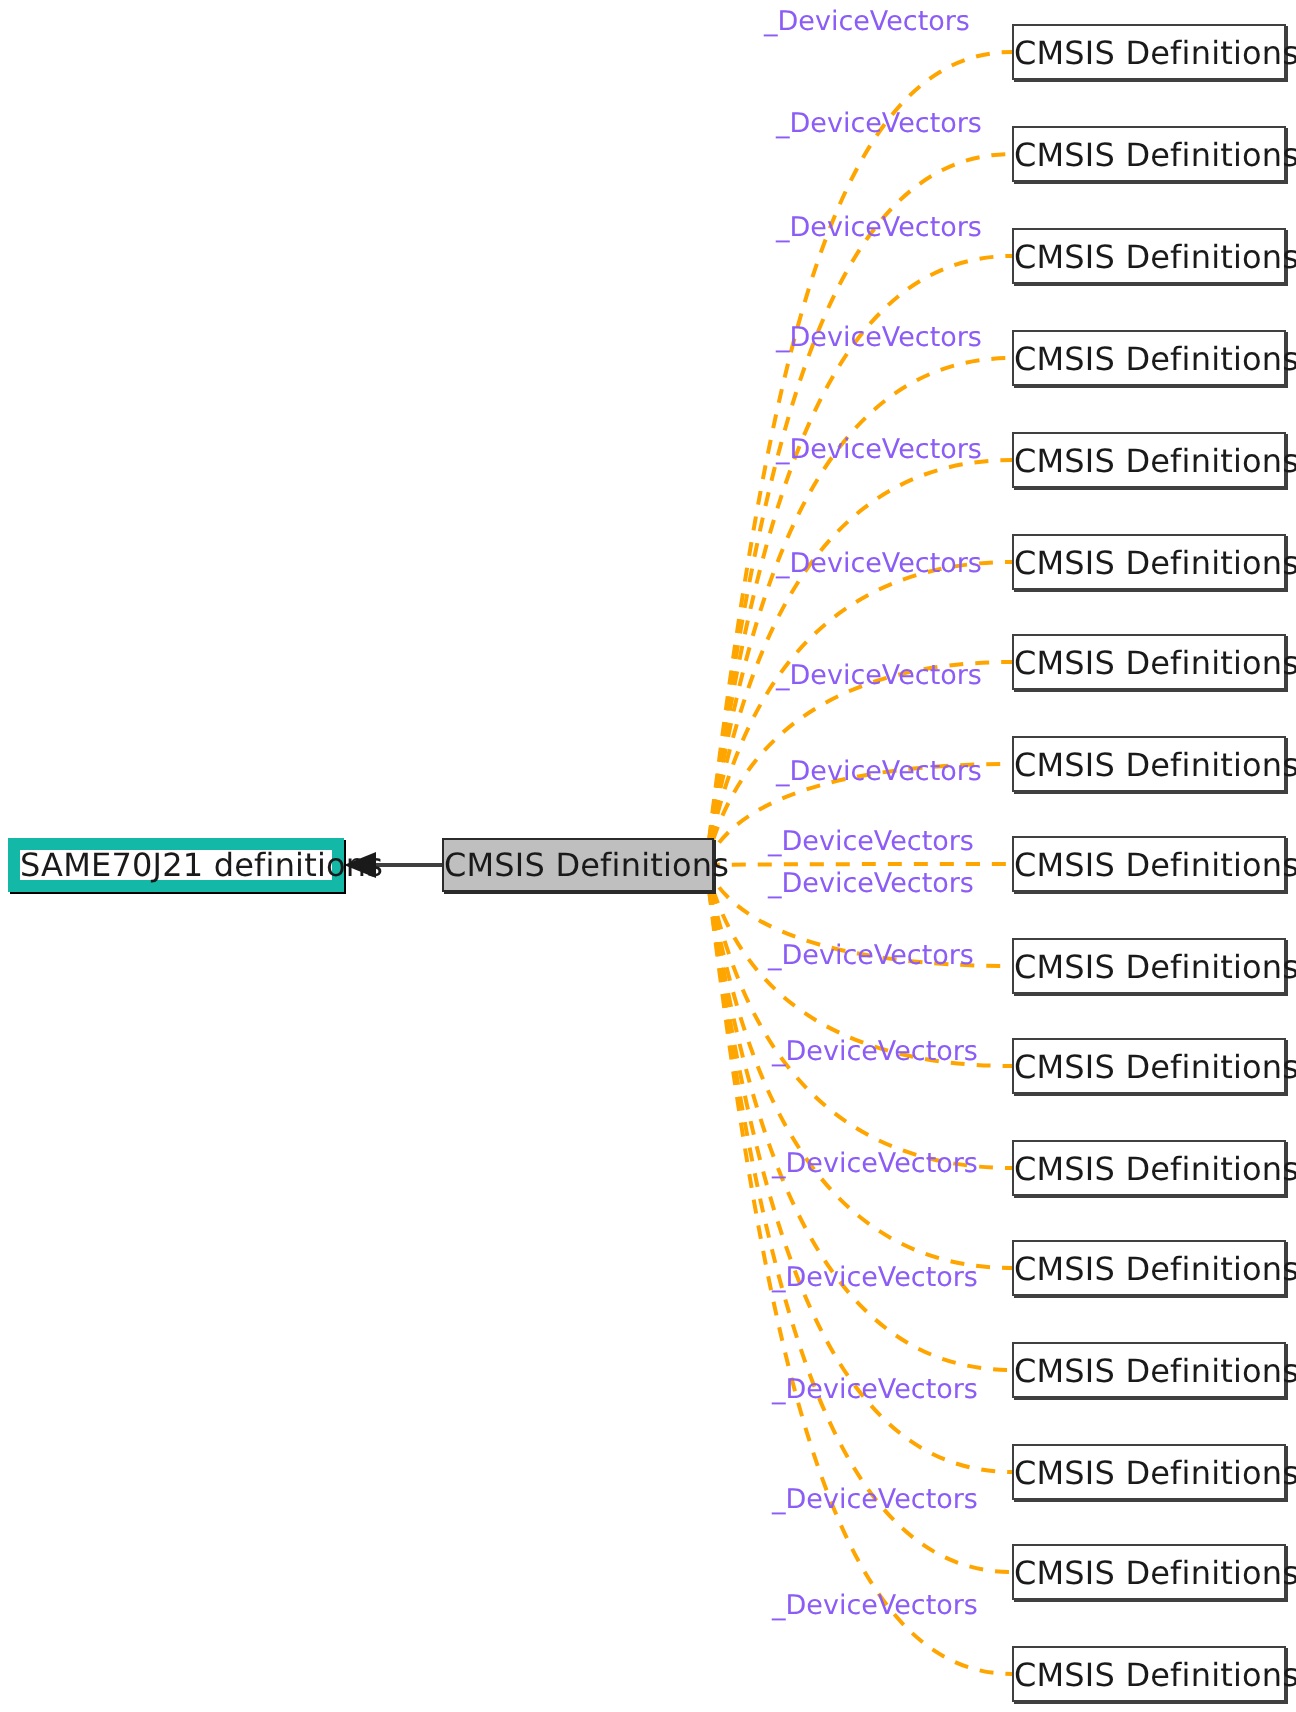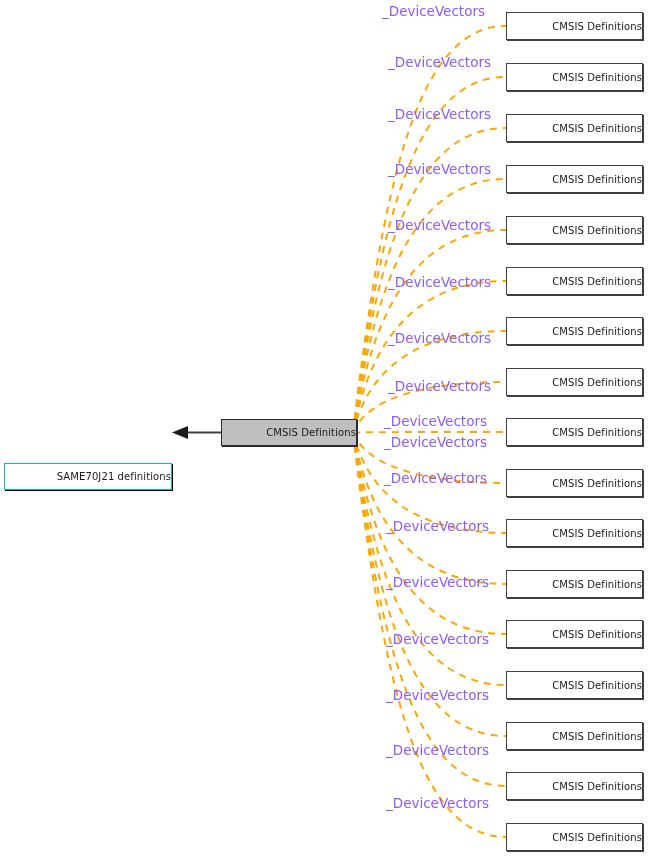--- a/index.html
+++ b/index.html
@@ -10,35 +10,34 @@
   }
   #graph{
     position:absolute;left:0;top:0;width:648px;height:856px;
   }
   .node-box{
     position:absolute;
     box-sizing:border-box;
     background:#ffffff;
     border:1px solid #404040;
     box-shadow:1px 1px 0 0 #404040;
-    display:flex;align-items:center;justify-content:flex-end;
-    font-size:10px;
+    display:flex;align-items:center;justify-content:flex-start;
+    font-size:16px;
     color:#1a1a1a;
     white-space:nowrap;
     letter-spacing:0.1px;
   }
   .node-box.current{
     background:#bfbfbf;
     border:1px solid #2b2b2b;
     box-shadow:1px 1px 0 0 #2b2b2b;
   }
   .node-box.plain{
-    border:1px solid #14b8a6;
+    border:6px solid #14b8a6;
     box-shadow:1px 1px 0 0 #000000;
-    margin-top:44px;
   }
   .edge-label{
     position:absolute;
     font-size:13.5px;
     color:#8b5cf6;
     white-space:nowrap;
     background:transparent;
     line-height:1;
   }
   svg.edges{

